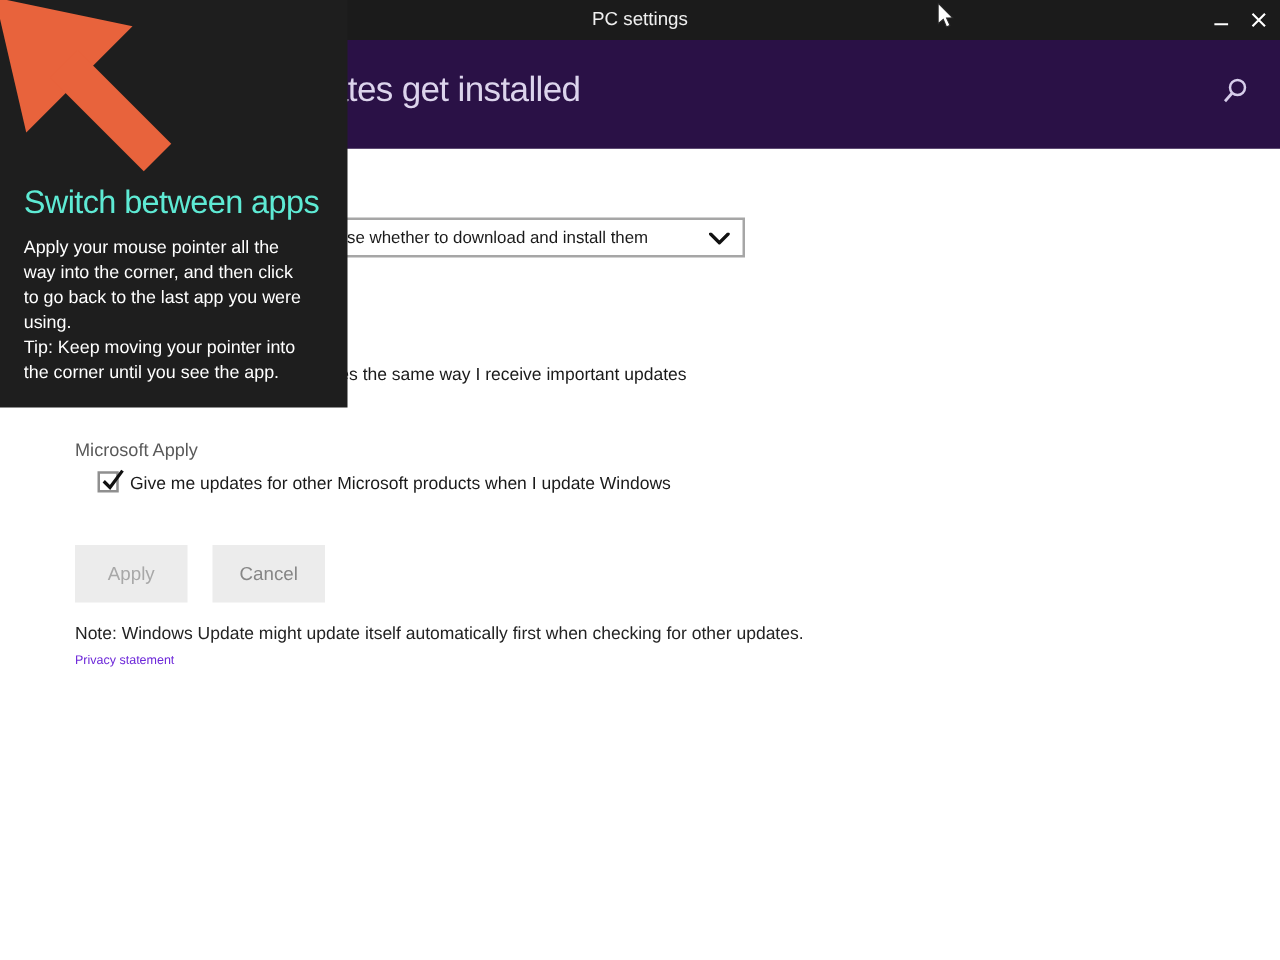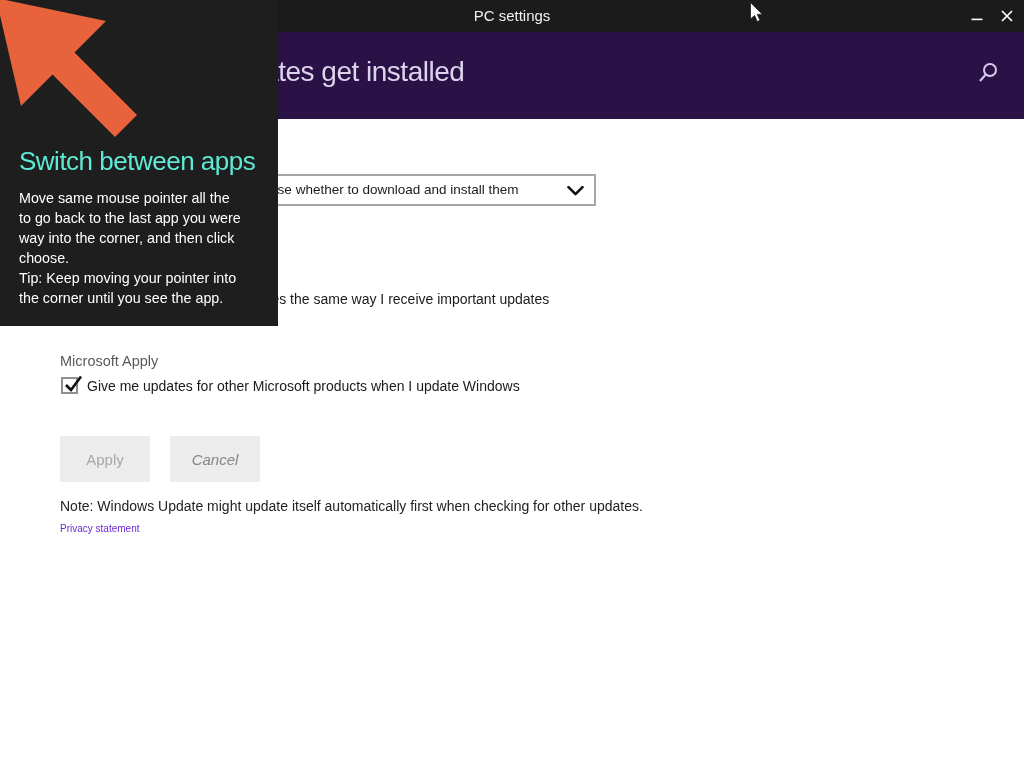--- a/index.html
+++ b/index.html
@@ -49,28 +49,28 @@
   .checkrow .checkbox {
     position:relative; width:17px; height:17px; flex:none;
     border:2px solid #8f8f8f; background:#fff; margin-right:9px; cursor:pointer;
   }
   .checkrow .checkbox svg { position:absolute; left:0px; top:-5px; display:none; overflow:visible; }
   .checkrow .checkbox.checked svg { display:block; }
   .checkrow .cb-label { font-size:14px; color:#1a1a1a; line-height:18px; padding-top:0px; cursor:default; }
 
   .row-recommended { left:61px; top:290px; width:700px; }
   .ms-label { position:absolute; left:60px; top:353px; font-size:14.5px; color:#595959; }
-  .row-msupdate { left:61px; top:377px; width:700px; }
+  .row-msupdate { left:78px; top:377px; width:700px; }
 
   .btn {
     position:absolute; top:436px; width:90px; height:46px; background:#ececec; border:none;
     font-family:"Liberation Sans", sans-serif; font-size:15px; cursor:pointer;
   }
   .btn-apply { left:60px; color:#a8a8a8; }
-  .btn-cancel { left:170px; color:#868686;font-style:italic; }
+  .btn-cancel { left:170px; color:#868686; }
 
   .note { position:absolute; left:60px; top:498px; font-size:14px; color:#232323; white-space:nowrap; }
   .privacy { position:absolute; left:60px; top:523px; font-size:10px; color:#6d28d9; text-decoration:none; cursor:pointer; }
 
   
   .overlay { position:absolute; left:0; top:0; width:278px; height:326px; background:#1e1e1e; z-index:5; }
   .overlay .arrow { position:absolute; left:-4px; top:-4px; }
   .overlay h2 {
     position:absolute; left:19px; top:146px; font-size:26px; font-weight:300;
     letter-spacing:-0.5px; color:#5eead4; white-space:nowrap;
@@ -145,24 +145,24 @@
   <div class="note">Note: Windows Update might update itself automatically first when checking for other updates.</div>
   <a class="privacy">Privacy statement</a>
 
   <div class="overlay">
     <svg class="arrow" width="150" height="150" viewBox="0 0 150 150">
       <polygon points="0,2 110,25 25,110" fill="#e8633c"></polygon>
       <polygon points="66,44 141,119 119,141 44,66" fill="#e8633c"></polygon>
     </svg>
     <h2>Switch between apps</h2>
     <div class="tip-text">
-      <div>Move same mouse pointer all the</div>
+      <div>Apply your mouse pointer all the</div>
+      <div>way into the corner, and then click</div>
       <div>to go back to the last app you were</div>
-      <div>way into the corner, and then click</div>
-      <div>choose.</div>
+      <div>using.</div>
       <div>Tip: Keep moving your pointer into</div>
       <div>the corner until you see the app.</div>
     </div>
   </div>
 
   <svg class="cursor" width="14" height="22" viewBox="0 0 14 22">
     <polygon points="0.5,0.5 0.5,17 4.6,13.5 7.2,19.6 10,18.3 7.3,12.4 12.2,12.2" fill="#ffffff" stroke="#2a2a2a" stroke-width="0.9"></polygon>
   </svg>
 
 </div>

